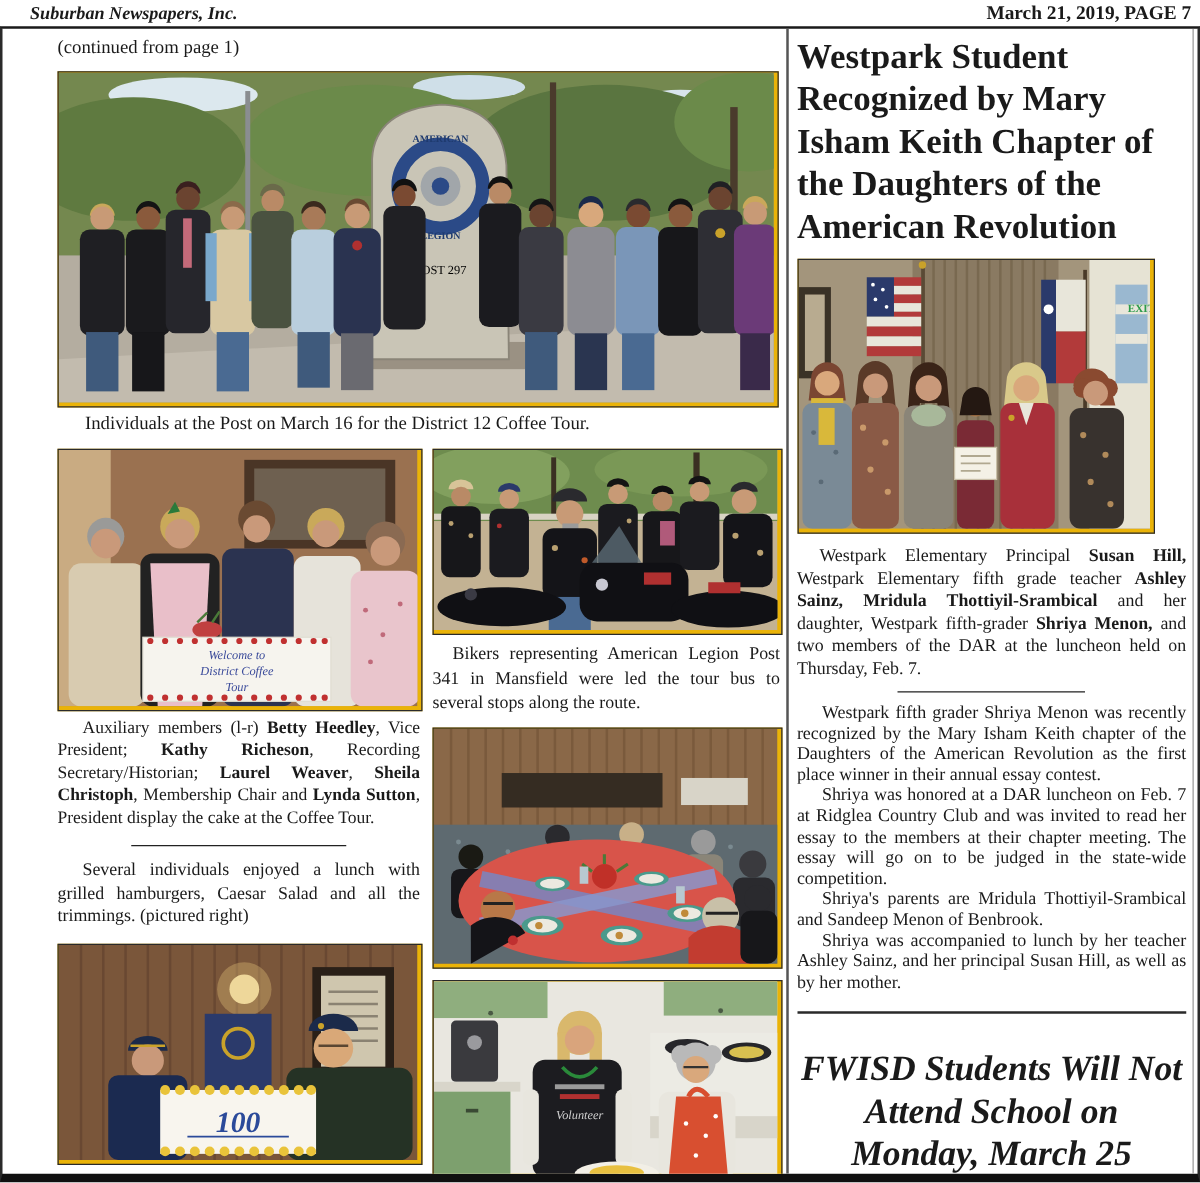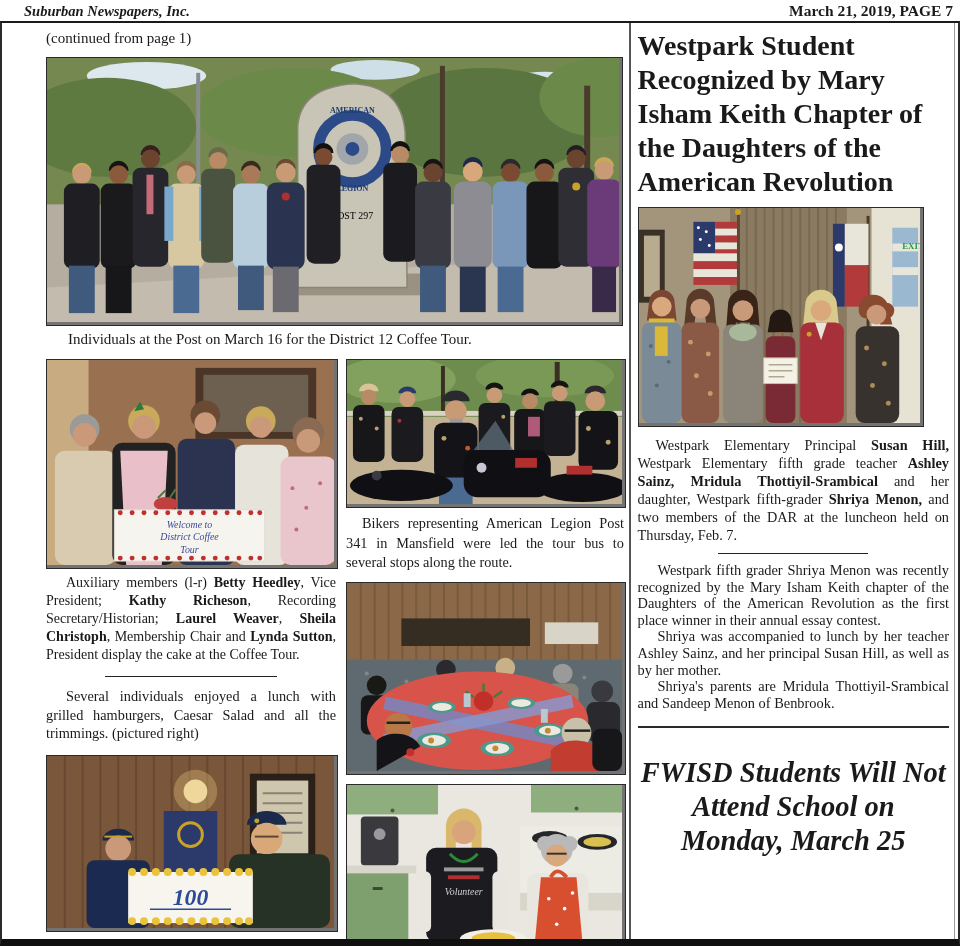--- a/index.html
+++ b/index.html
@@ -10,21 +10,21 @@
   .datepage{font-weight:bold;font-size:15.5px;}
   .content{flex:1;display:flex;box-sizing:border-box;overflow:hidden;position:relative;
     border-top:2.5px solid #1a1a1a;border-bottom:7px solid #101010;border-left:2px solid #2a2a2a;border-right:2px solid #2a2a2a;}
   .content::after{content:"";position:absolute;right:3px;top:0;bottom:0;width:1px;background:#9a9a9a;}
   .col-left{width:627px;box-sizing:border-box;padding:4px 5px 0 44px;overflow:hidden;}
   .vdiv{width:1.5px;background:#555;}
   .col-right{flex:1;box-sizing:border-box;padding:2px 9px 0 7px;overflow:hidden;}
   .headline-row{display:flex;align-items:baseline;gap:11px;margin:3px 0 10px;}
   h1{font-size:32px;margin:0;letter-spacing:2px;font-weight:bold;}
   .cont-note{font-size:15px;}
-  figure{margin:0;border:1.5px solid #2a2a2a;overflow:hidden;background:#737373;}
+  figure{margin:0;border:1.5px solid #2a2a2a;overflow:hidden;background:#eab308;}
   figure svg{display:block;}
   svg text{font-family:"Liberation Serif","DejaVu Serif",serif;}
   .fig-main{width:575px;height:267px;}
   .cap-main{font-size:15px;margin:5px 0 11px;padding-left:22px;}
   .photo-row{display:flex;gap:10px;}
   .sub-a{width:290px;flex:none;}
   .sub-b{width:278px;flex:none;}
   .fig-cake{width:290px;height:208px;}
   .cap-aux{margin-top:5px;text-align:justify;text-indent:20px;font-size:14px;line-height:18px;}
   hr.short-divider{width:172px;border:0;border-top:1.5px solid #222;margin:12px auto 10px;}
@@ -545,22 +545,23 @@
               <circle cx="252" cy="198" r="2.5" fill="#b08a5a"></circle>
           </g>
         </svg>
       </figure>
 
       <p class="cap-dar">Westpark Elementary Principal <b>Susan Hill,</b> Westpark Elementary fifth grade teacher <b>Ashley Sainz, Mridula Thottiyil-Srambical</b> and her daughter, Westpark fifth-grader <b>Shriya Menon,</b> and two members of the DAR at the luncheon held on Thursday, Feb. 7.</p>
       <hr class="right-div">
 
       <div class="body-text">
         <p>Westpark fifth grader Shriya Menon was recently recognized by the Mary Isham Keith chapter of the Daughters of the American Revolution as the first place winner in their annual essay contest.</p>
+        <p>Shriya was honored at a DAR luncheon on Feb. 7 at Ridglea Country Club and was invited to read her essay to the members at their chapter meeting. The essay will go on to be judged in the state-wide competition.</p>
+        <p>Shriya's parents are Mridula Thottiyil-Srambical and Sandeep Menon of Benbrook.</p>
         <p>Shriya was accompanied to lunch by her teacher Ashley Sainz, and her principal Susan Hill, as well as by her mother.</p>
-        <p>Shriya's parents are Mridula Thottiyil-Srambical and Sandeep Menon of Benbrook.</p>
       </div>
 
       <div class="notice">
         <p class="notice-text">FWISD Students Will Not Attend School on Monday, March 25</p>
       </div>
     </div>
 
   </div>
 </div>
 

